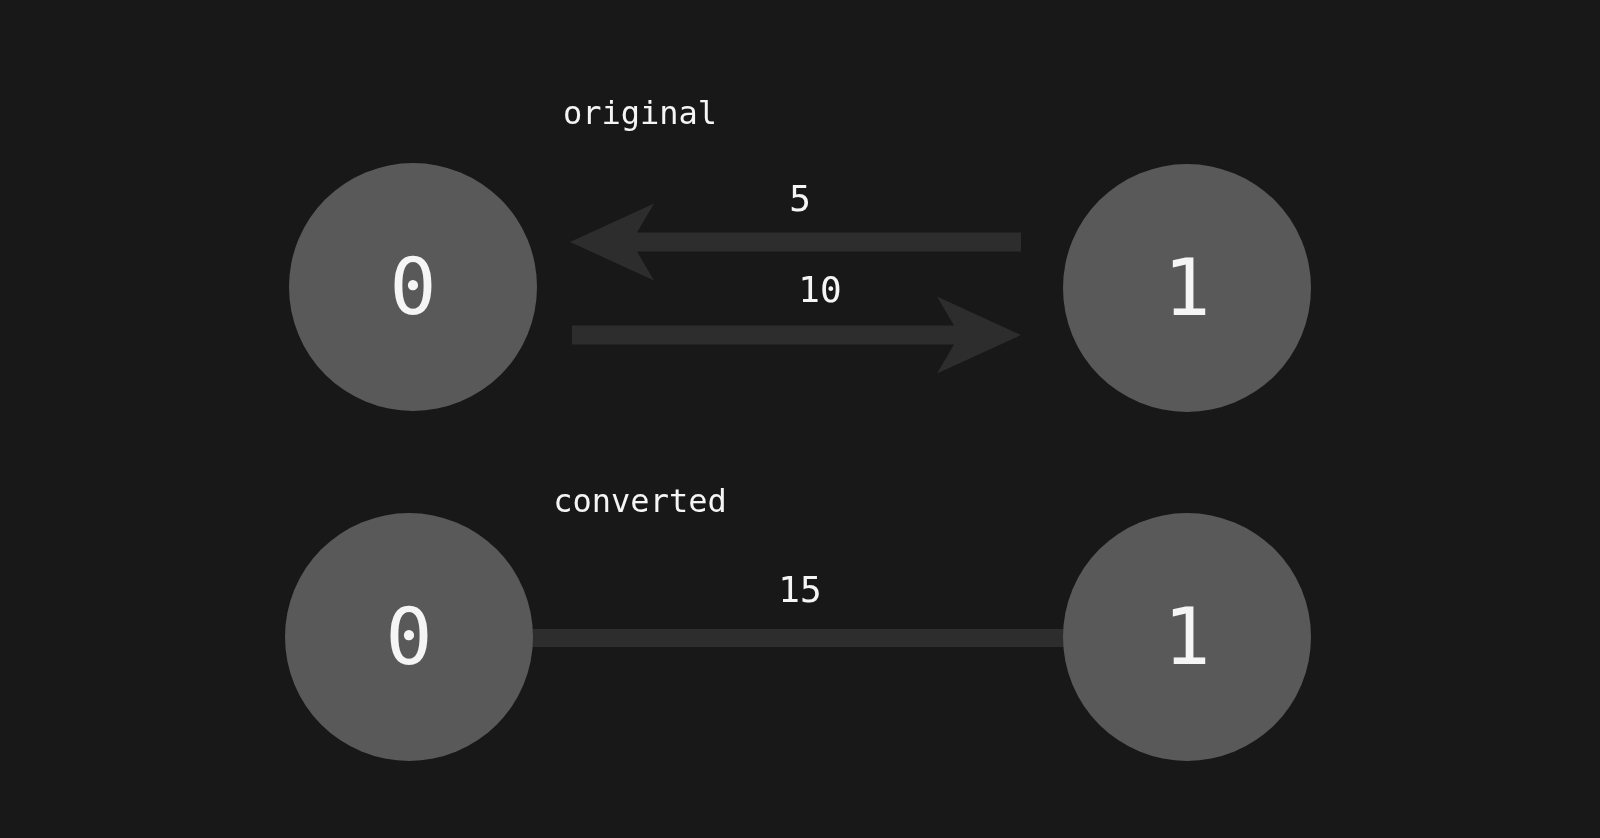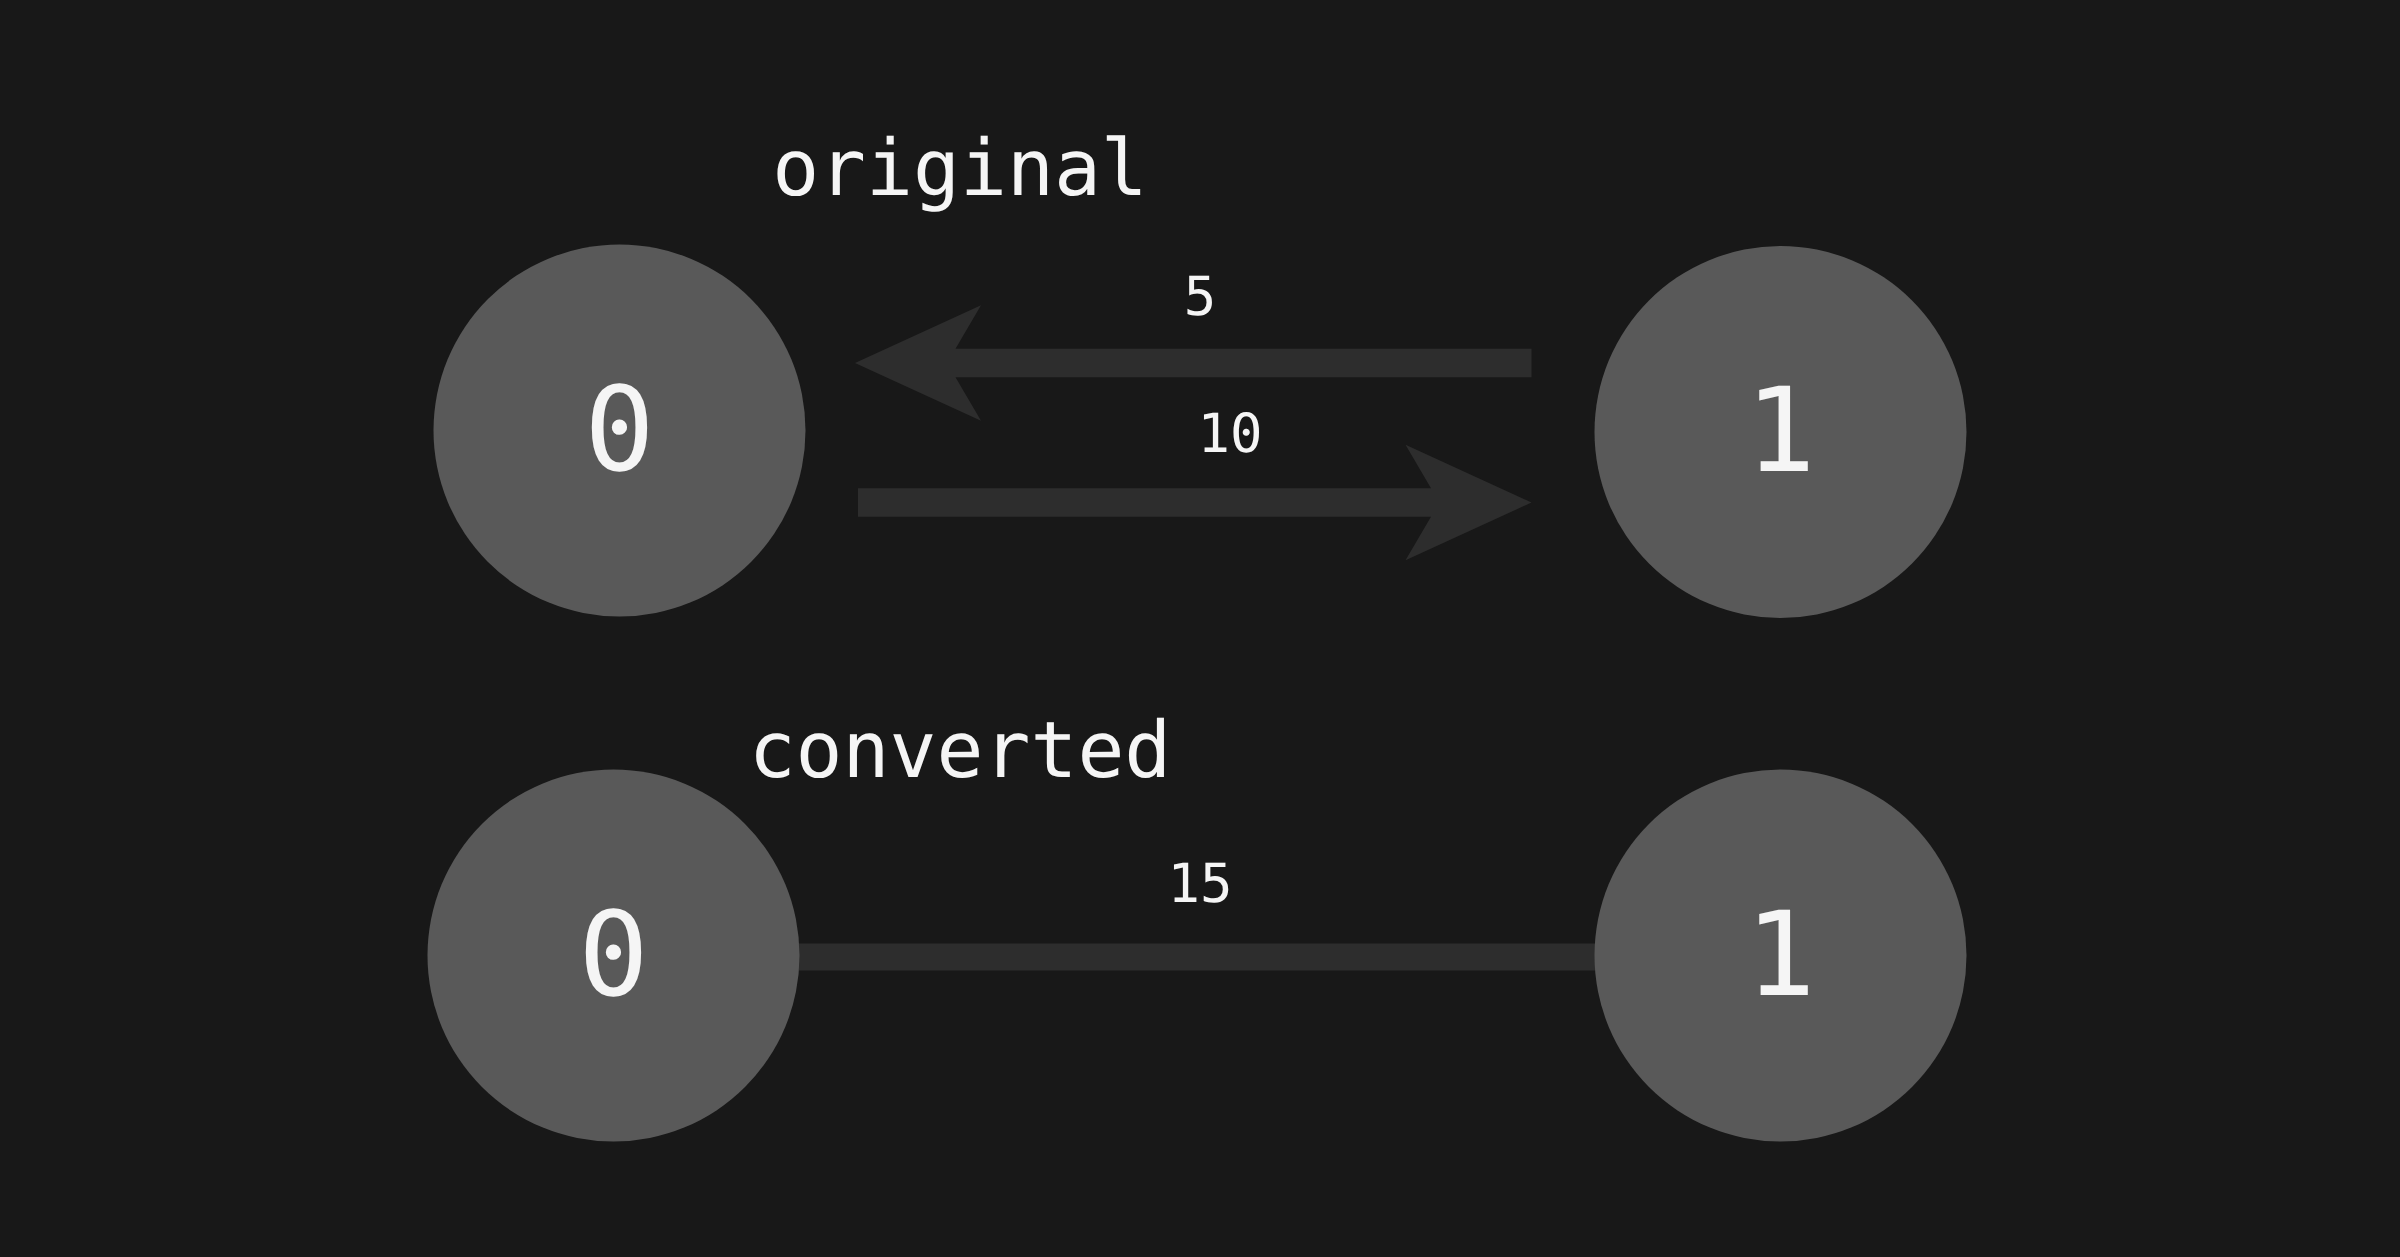--- a/index.html
+++ b/index.html
@@ -33,21 +33,21 @@
   .n-orig-0 { left: 289px; top: 163px; }
   .n-orig-1 { left: 1063px; top: 164px; }
   .n-conv-0 { left: 285px; top: 513px; }
   .n-conv-1 { left: 1063px; top: 513px; }
 
   .graph-title {
     position: absolute;
     left: 0;
     width: 1280px;
     text-align: center;
-    font-size: 52px;
+    font-size: 32px;
     height: 48px;
     line-height: 48px;
     z-index: 3;
   }
   .t-original  { top: 89px; }
   .t-converted { top: 477px; }
 
   .edge-label {
     position: absolute;
     left: 0;

